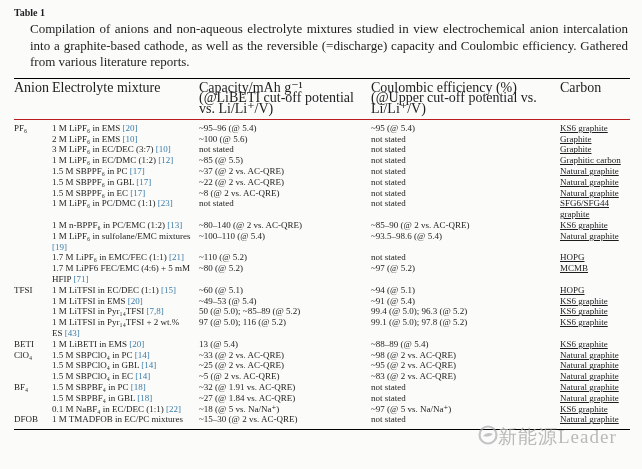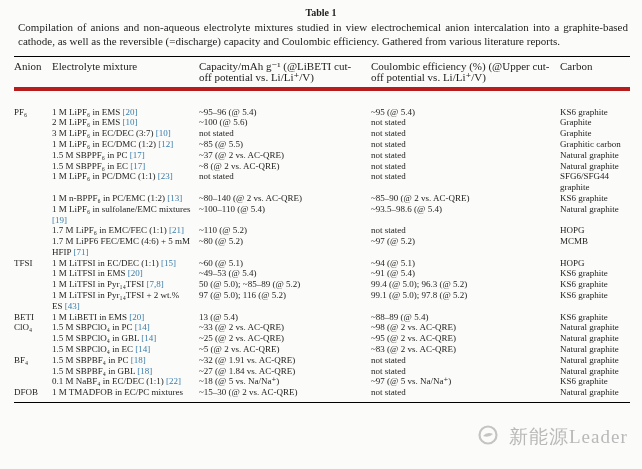--- a/index.html
+++ b/index.html
@@ -6,41 +6,41 @@
   body{
     width:642px;height:469px;
     background:#fbfbfa;
     font-family:"Liberation Serif","DejaVu Serif",serif;
     color:#1d1d1d;
     position:relative;
     overflow:hidden;
     -webkit-font-smoothing:antialiased;
   }
   .wrap{padding:5px 14px 0 14px;}
-  .table-label{font-size:10px;font-weight:bold;margin:2px 0 3px 0;text-align:center;}
-  .caption{font-size:11px;line-height:1.27;text-align:justify;margin:0 0 7px 4px;max-width:616px;}
+  .table-label{font-size:10px;font-weight:bold;margin:2px 0 3px 0;}
+  .caption{font-size:13px;line-height:1.27;text-align:justify;margin:0 0 7px 16px;max-width:616px;}
   table{
     width:616px;table-layout:fixed;border-collapse:collapse;
     font-size:9px;line-height:10.8px;
     border-top:1.6px solid #000;border-bottom:1.6px solid #000;
   }
   thead th{
     text-align:left;font-weight:normal;vertical-align:top;
-    padding:4px 8px 4px 0;border-bottom:4px solid #b91c1c;font-size:11px;
+    padding:4px 8px 4px 0;border-bottom:1px solid #b91c1c;font-size:14px;
   }
   thead th:last-child{padding-right:0;}
   tbody td{vertical-align:top;padding:0 8px 0 0;}
-  tbody td:last-child{padding-right:0;}
-  tbody tr:first-child td{padding-top:16px;}
+  tbody td:last-child{padding-right:0;text-decoration:underline;}
+  tbody tr:first-child td{padding-top:3px;}
   tbody tr:last-child td{padding-bottom:3.5px;}
   .ref{color:#3a7ca8;}
   .anion-cell{white-space:nowrap;}
   .watermark{
     position:absolute;top:424px;left:478px;
-    display:flex;align-items:center;gap:11px;
+    display:flex;align-items:center;gap:0;
     color:#a9a9a9;opacity:.8;pointer-events:none;
     font-size:19px;letter-spacing:1px;white-space:nowrap;
   }
   .watermark .logo{flex:0 0 auto;opacity:.85;}
   .watermark .wm-text{font-family:"Liberation Serif","DejaVu Serif",serif;}
 </style>
 </head>
 <body>
 
 <div class="wrap">
@@ -95,20 +95,27 @@
   </tr>
         <tr>
     <td class="anion-cell"><span></span></td>
     <td><span>1.5 M SBPPF₆ in PC </span><span class="ref">[17]</span></td>
     <td><span>~37 (@ 2 vs. AC-QRE)</span></td>
     <td><span>not stated</span></td>
     <td><span>Natural graphite</span></td>
   </tr>
         <tr>
     <td class="anion-cell"><span></span></td>
+    <td><span>1.5 M SBPPF₆ in GBL </span><span class="ref">[17]</span></td>
+    <td><span>~22 (@ 2 vs. AC-QRE)</span></td>
+    <td><span>not stated</span></td>
+    <td><span>Natural graphite</span></td>
+  </tr>
+        <tr>
+    <td class="anion-cell"><span></span></td>
     <td><span>1.5 M SBPPF₆ in EC </span><span class="ref">[17]</span></td>
     <td><span>~8 (@ 2 vs. AC-QRE)</span></td>
     <td><span>not stated</span></td>
     <td><span>Natural graphite</span></td>
   </tr>
         <tr>
     <td class="anion-cell"><span></span></td>
     <td><span>1 M LiPF₆ in PC/DMC (1:1) </span><span class="ref">[23]</span></td>
     <td><span>not stated</span></td>
     <td><span>not stated</span></td>

